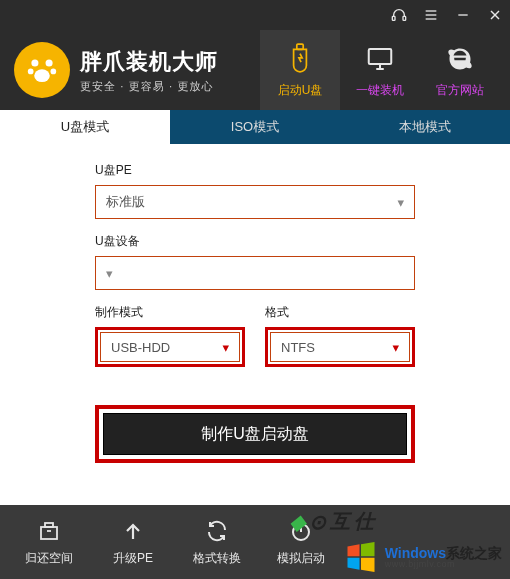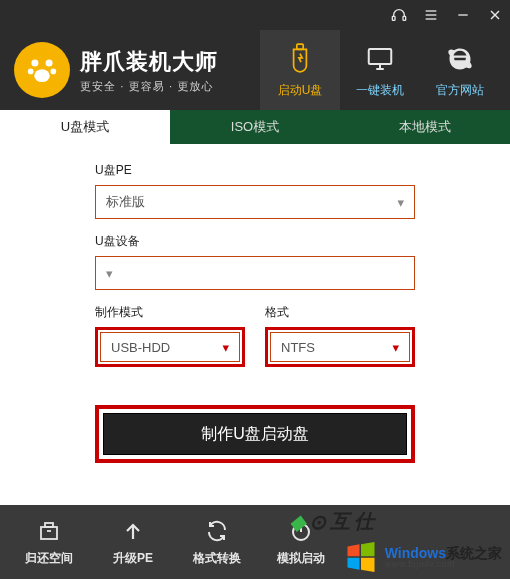--- a/index.html
+++ b/index.html
@@ -14,26 +14,26 @@
   
   .header { height: 80px; background: #2c2c2c; display: flex; align-items: center; padding: 0 10px 0 14px; justify-content: space-between; }
   .logo { display: flex; align-items: center; gap: 10px; }
   .paw-circle { width: 56px; height: 56px; border-radius: 50%; background: #f6b400; display: flex; align-items: center; justify-content: center; }
   .paw-circle svg { width: 34px; height: 34px; }
   .brand { display: flex; flex-direction: column; color: #fff; }
   .brand-title { font-size: 22px; font-weight: 700; letter-spacing: 1px; }
   .brand-sub { font-size: 11px; color: #cfcfcf; letter-spacing: 1px; margin-top: 2px; }
 
   .main-nav { display: flex; margin-left: auto; height: 80px; }
-  .nav-item { width: 80px; display: flex; flex-direction: column; align-items: center; justify-content: center; gap: 6px; cursor: pointer; color: #7dd3fc; font-size: 12px; }
+  .nav-item { width: 80px; display: flex; flex-direction: column; align-items: center; justify-content: center; gap: 6px; cursor: pointer; color: #d946ef; font-size: 12px; }
   .nav-item.active { background: #3a3a3a; color: #f6b400; }
   .nav-item .nicon { width: 34px; height: 34px; display: flex; align-items: center; justify-content: center; }
 
   
-  .tabs { height: 34px; display: flex; background: #14532d; }
+  .tabs { height: 34px; display: flex; background: #0c4a6e; }
   .tab { flex: 1; display: flex; align-items: center; justify-content: center; color: #ddd; font-size: 13px; cursor: pointer; }
   .tab.active { background: #fff; color: #222; }
 
   
   .content { flex: 1; background: #fff; padding: 18px 95px 0 95px; position: relative; }
   .label { font-size: 12px; color: #222; margin-bottom: 6px; margin-top: 14px; }
   .label:first-child { margin-top: 0; }
   .select { height: 34px; border: 1px solid #c2410c; background: #fff; display: flex; align-items: center; padding: 0 10px; justify-content: space-between; cursor: pointer; font-size: 13px; color: #555; }
   .select .chev { color: #888; }
 
@@ -41,21 +41,21 @@
   .col { flex: 1; }
 
   .hl-red { border: 3px solid #c80000; padding: 2px; }
   .hl-red .select { height: 30px; }
 
   .bigbtn-wrap { margin-top: 38px; border: 4px solid #c80000; padding: 4px; }
   .bigbtn { height: 42px; background: #222; color: #fff; display: flex; align-items: center; justify-content: center; font-size: 16px; cursor: pointer; border: 1px solid #000; }
 
   
   .bottom { height: 74px; background: #3a3a3a; display: flex; align-items: center; padding: 0 10px; gap: 6px; position: relative; }
-  .bitem { width: 78px; display: flex; flex-direction: column; align-items: center; gap: 6px; color: #e6e6e6; font-size: 12px; cursor: pointer; font-weight: bold; }
+  .bitem { width: 78px; display: flex; flex-direction: column; align-items: center; gap: 6px; color: #e6e6e6; font-size: 12px; cursor: pointer; }
   .bicon { width: 26px; height: 26px; display: flex; align-items: center; justify-content: center; }
 
   .wm { position: absolute; right: 4px; bottom: 2px; display: flex; align-items: center; gap: 6px; background: rgba(255,255,255,0.0); padding: 2px 4px; }
   .wm-text { display:flex; flex-direction:column; line-height:1; }
   .wm-top { font-size: 14px; color:#1e6fd6; font-weight:600; }
   .wm-top .zh { color:#222; font-weight:600; }
   .wm-sub { font-size: 9px; color:#444; letter-spacing:0.5px; }
   .wm-logo { width:36px; height:36px; }
 
   .deco { position:absolute; right:136px; bottom:44px; display:flex; gap:4px; align-items:center; }

